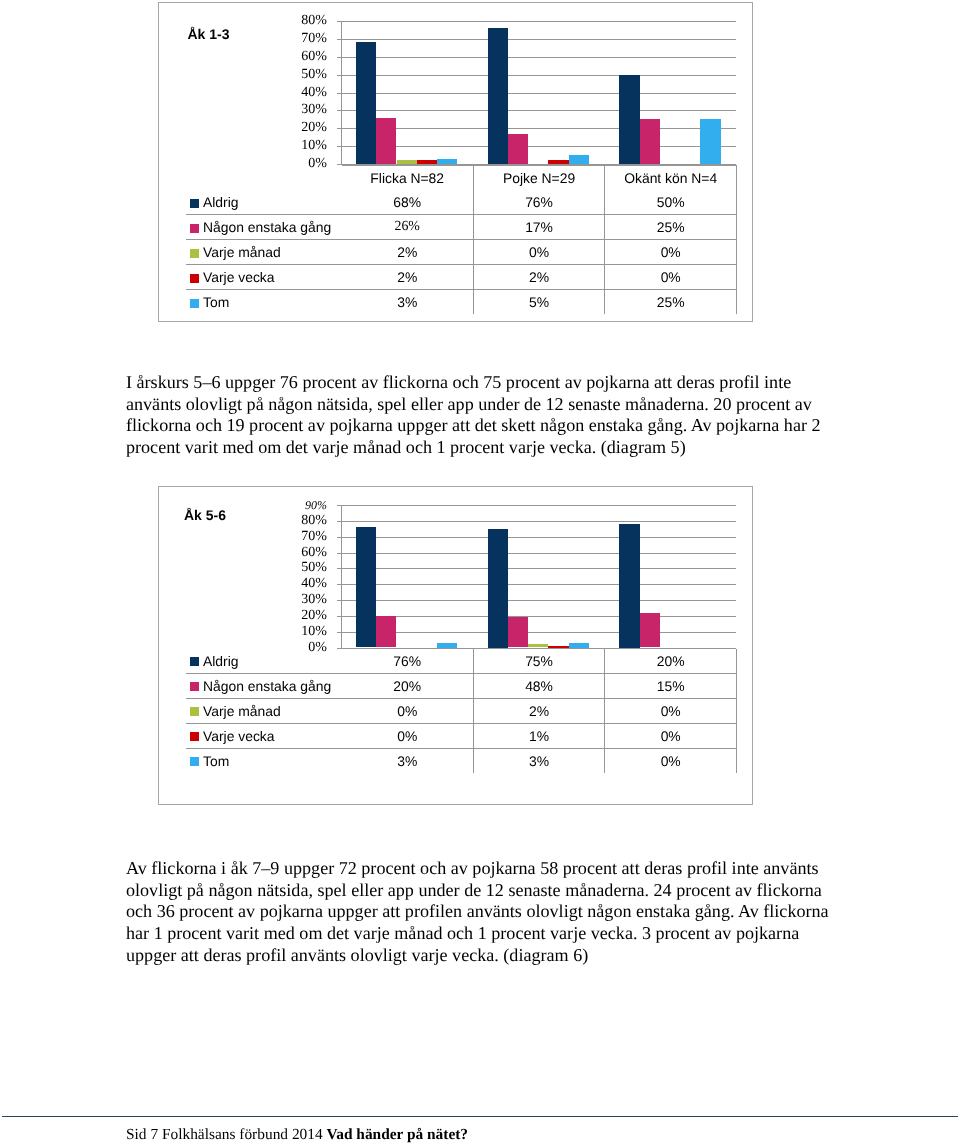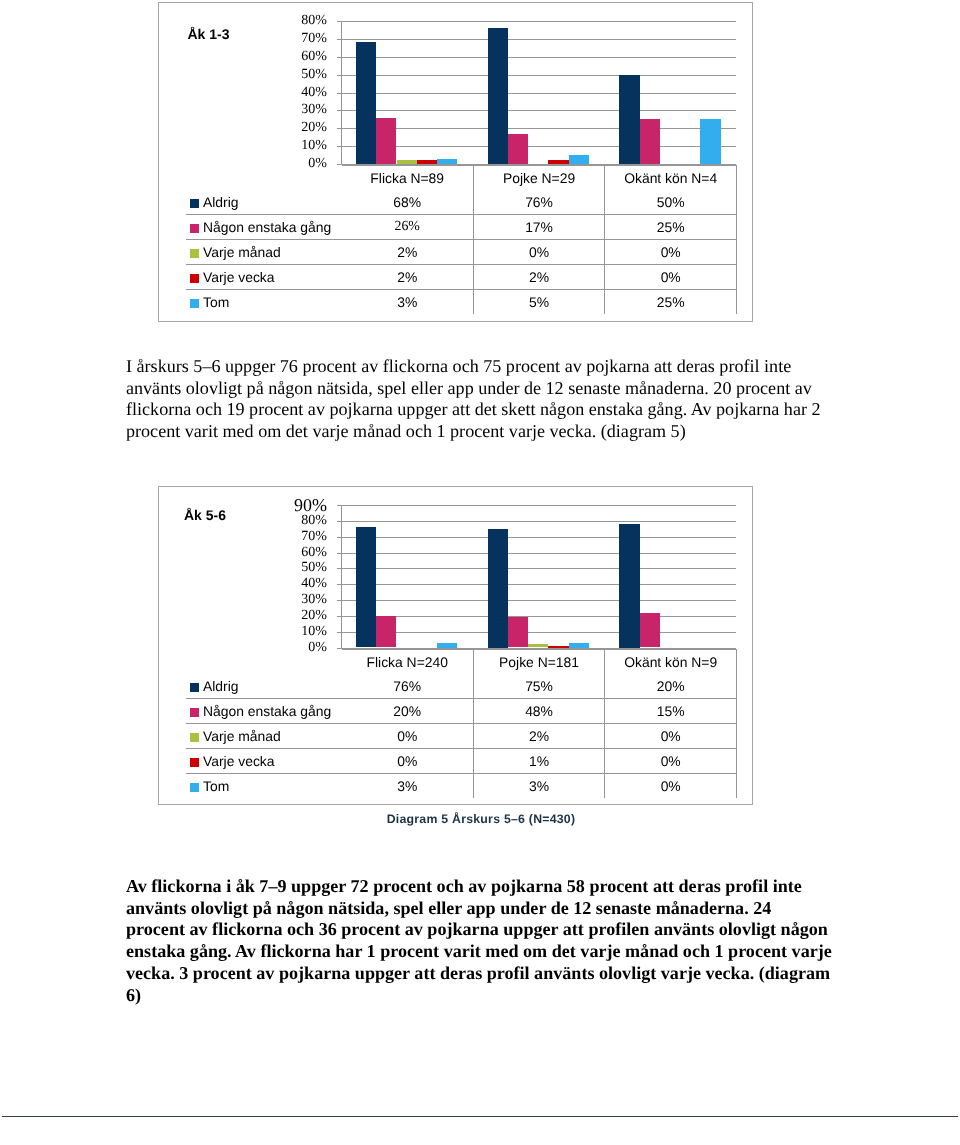--- a/index.html
+++ b/index.html
@@ -26,22 +26,22 @@
   .dtable .c-val{text-align:center;}
   .swatch{display:inline-block;vertical-align:middle;}
 
   
   .caption{position:absolute;text-align:center;font-family:"Liberation Sans",sans-serif;font-weight:bold;
            color:#1a3347;font-size:12.3px;line-height:16px;letter-spacing:0.02em;}
   #cap1{left:280px;top:327px;width:400px;}
   #cap2{left:281px;top:811px;width:400px;}
   .para{position:absolute;color:#000;text-align:left;font-size:18.1px;line-height:21.7px;
         font-family:"Liberation Serif",serif;}
-  #para1{left:126px;top:356px;width:706px;}
-  #para2{left:126px;top:876px;width:706px;font-weight:bold;}
+  #para1{left:126px;top:372px;width:706px;}
+  #para2{left:126px;top:858px;width:706px;}
   .footer-rule{position:absolute;height:1.4px;background:#2e4057;left:2px;top:1116px;width:956px;}
   .footer{position:absolute;color:#000;left:126px;top:1126px;font-size:15.4px;line-height:18px;
           font-family:"Liberation Serif",serif;white-space:nowrap;}
   .footer b{font-weight:bold;}
 </style>
 </head>
 <body>
 
 <div class="page">
 
@@ -92,21 +92,21 @@
       <table class="dtable" style="left: 26.5px; top: 161.6px; width: 551.5px; font-size: 13.9px;">
         <colgroup>
           <col style="width: 156px;">
           <col style="width: 131.5px;">
           <col style="width: 131.5px;">
           <col style="width: 131.5px;">
         </colgroup>
         <tbody>
           <tr class="dt-hdr">
             <td style="height: 24.5px;"></td>
-            <td class="c-val" style="border-top: 1px solid rgb(150, 150, 150); height: 24.5px;">Flicka N=89</td>
+            <td class="c-val" style="border-top: 1px solid rgb(150, 150, 150); height: 24.5px;">Flicka N=82</td>
             <td class="c-val" style="border-top: 1px solid rgb(150, 150, 150); border-left: 1px solid rgb(150, 150, 150); height: 24.5px;">Pojke N=29</td>
             <td class="c-val" style="border-top: 1px solid rgb(150, 150, 150); border-left: 1px solid rgb(150, 150, 150); border-right: 1px solid rgb(150, 150, 150); height: 24.5px;">Okänt kön N=4</td>
           </tr>
           <tr>
             <td class="c-lab" style="height: 24px; border-bottom: 1px solid rgb(150, 150, 150);"><span class="swatch" style="background: rgb(5, 51, 94); width: 9px; height: 9px; margin-right: 4px; margin-left: 4.5px;"></span><span>Aldrig</span></td>
             <td class="c-val" style="height: 24px; border-bottom: 1px solid rgb(150, 150, 150);">68%</td>
             <td class="c-val" style="height: 24px; border-left: 1px solid rgb(150, 150, 150); border-bottom: 1px solid rgb(150, 150, 150);">76%</td>
             <td class="c-val" style="height: 24px; border-left: 1px solid rgb(150, 150, 150); border-right: 1px solid rgb(150, 150, 150); border-bottom: 1px solid rgb(150, 150, 150);">50%</td>
           </tr>
           <tr>
@@ -137,21 +137,21 @@
       </table>
     </div>
 
   <div class="para" id="para1">I årskurs 5–6 uppger 76 procent av flickorna och 75 procent av pojkarna att deras profil inte använts olovligt på någon nätsida, spel eller app under de 12 senaste månaderna. 20 procent av flickorna och 19 procent av pojkarna uppger att det skett någon enstaka gång. Av pojkarna har 2 procent varit med om det varje månad och 1 procent varje vecka. (diagram 5)</div>
 
   <div class="chart-obj" id="chart2" style="left: 158px; top: 486px; width: 595px; height: 319px; border-color: rgb(166, 166, 166);">
       <div class="chart-title" style="left: 25px; top: 20px; font-size: 14px;">Åk 5-6</div>
       <div class="plot" style="left: 0px; top: 0px; width: 595px; height: 319px;">
         <div class="gridline" style="left: 182px; top: 18px; width: 395px; background: rgb(150, 150, 150);"></div>
         <div class="ytick" style="left: 178px; top: 18px; background: rgb(150, 150, 150);"></div>
-        <div class="ylab" style="font-size: 18px; line-height: 16px; top: 10px; right: 427px;">90%</div>
+        <div class="ylab" style="font-size: 12px; line-height: 16px; top: 10px; right: 427px; font-style: italic;">90%</div>
         <div class="gridline" style="left: 182px; top: 34px; width: 395px; background: rgb(150, 150, 150);"></div>
         <div class="ytick" style="left: 178px; top: 34px; background: rgb(150, 150, 150);"></div>
         <div class="ylab" style="font-size: 14px; line-height: 16px; top: 26px; right: 427px;">80%</div>
         <div class="gridline" style="left: 182px; top: 50px; width: 395px; background: rgb(150, 150, 150);"></div>
         <div class="ytick" style="left: 178px; top: 50px; background: rgb(150, 150, 150);"></div>
         <div class="ylab" style="font-size: 14px; line-height: 16px; top: 42px; right: 427px;">70%</div>
         <div class="gridline" style="left: 182px; top: 66px; width: 395px; background: rgb(150, 150, 150);"></div>
         <div class="ytick" style="left: 178px; top: 66px; background: rgb(150, 150, 150);"></div>
         <div class="ylab" style="font-size: 14px; line-height: 16px; top: 58px; right: 427px;">60%</div>
         <div class="gridline" style="left: 182px; top: 81px; width: 395px; background: rgb(150, 150, 150);"></div>
@@ -185,26 +185,20 @@
         <div class="bar" style="left: 480.533px; width: 20.3px; height: 34.83px; top: 125.67px; background: rgb(200, 36, 106);"></div>
       </div>
       <table class="dtable" style="left: 26.5px; top: 161.6px; width: 551.5px; font-size: 13.9px;">
         <colgroup>
           <col style="width: 156px;">
           <col style="width: 131.5px;">
           <col style="width: 131.5px;">
           <col style="width: 131.5px;">
         </colgroup>
         <tbody>
-          <tr class="dt-hdr">
-            <td style="height: 24.5px;"></td>
-            <td class="c-val" style="border-top: 1px solid rgb(150, 150, 150); height: 24.5px;">Flicka N=240</td>
-            <td class="c-val" style="border-top: 1px solid rgb(150, 150, 150); border-left: 1px solid rgb(150, 150, 150); height: 24.5px;">Pojke N=181</td>
-            <td class="c-val" style="border-top: 1px solid rgb(150, 150, 150); border-left: 1px solid rgb(150, 150, 150); border-right: 1px solid rgb(150, 150, 150); height: 24.5px;">Okänt kön N=9</td>
-          </tr>
           <tr>
             <td class="c-lab" style="height: 24px; border-bottom: 1px solid rgb(150, 150, 150);"><span class="swatch" style="background: rgb(5, 51, 94); width: 9px; height: 9px; margin-right: 4px; margin-left: 4.5px;"></span><span>Aldrig</span></td>
             <td class="c-val" style="height: 24px; border-bottom: 1px solid rgb(150, 150, 150);">76%</td>
             <td class="c-val" style="height: 24px; border-left: 1px solid rgb(150, 150, 150); border-bottom: 1px solid rgb(150, 150, 150);">75%</td>
             <td class="c-val" style="height: 24px; border-left: 1px solid rgb(150, 150, 150); border-right: 1px solid rgb(150, 150, 150); border-bottom: 1px solid rgb(150, 150, 150);">20%</td>
           </tr>
           <tr>
             <td class="c-lab" style="height: 24px; border-bottom: 1px solid rgb(150, 150, 150);"><span class="swatch" style="background: rgb(200, 36, 106); width: 9px; height: 9px; margin-right: 4px; margin-left: 4.5px;"></span><span>Någon enstaka gång</span></td>
             <td class="c-val" style="height: 24px; border-bottom: 1px solid rgb(150, 150, 150);">20%</td>
             <td class="c-val" style="height: 24px; border-left: 1px solid rgb(150, 150, 150); border-bottom: 1px solid rgb(150, 150, 150);">48%</td>
@@ -224,18 +218,20 @@
           </tr>
           <tr>
             <td class="c-lab" style="height: 24px;"><span class="swatch" style="background: rgb(50, 174, 238); width: 9px; height: 9px; margin-right: 4px; margin-left: 4.5px;"></span><span>Tom</span></td>
             <td class="c-val" style="height: 24px;">3%</td>
             <td class="c-val" style="height: 24px; border-left: 1px solid rgb(150, 150, 150);">3%</td>
             <td class="c-val" style="height: 24px; border-left: 1px solid rgb(150, 150, 150); border-right: 1px solid rgb(150, 150, 150);">0%</td>
           </tr>
         </tbody>
       </table>
     </div>
-  <div class="caption" id="cap2">Diagram 5 Årskurs 5–6 (N=430)</div>
 
   <div class="para" id="para2">Av flickorna i åk 7–9 uppger 72 procent och av pojkarna 58 procent att deras profil inte använts olovligt på någon nätsida, spel eller app under de 12 senaste månaderna. 24 procent av flickorna och 36 procent av pojkarna uppger att profilen använts olovligt någon enstaka gång. Av flickorna har 1 procent varit med om det varje månad och 1 procent varje vecka. 3 procent av pojkarna uppger att deras profil använts olovligt varje vecka. (diagram 6)</div>
 
   <div class="footer-rule"></div>
+  <div class="footer">
+    <span>Sid 7 Folkhälsans förbund 2014 </span><b>Vad händer på nätet?</b>
+  </div>
 </div>
 
 </body></html>

